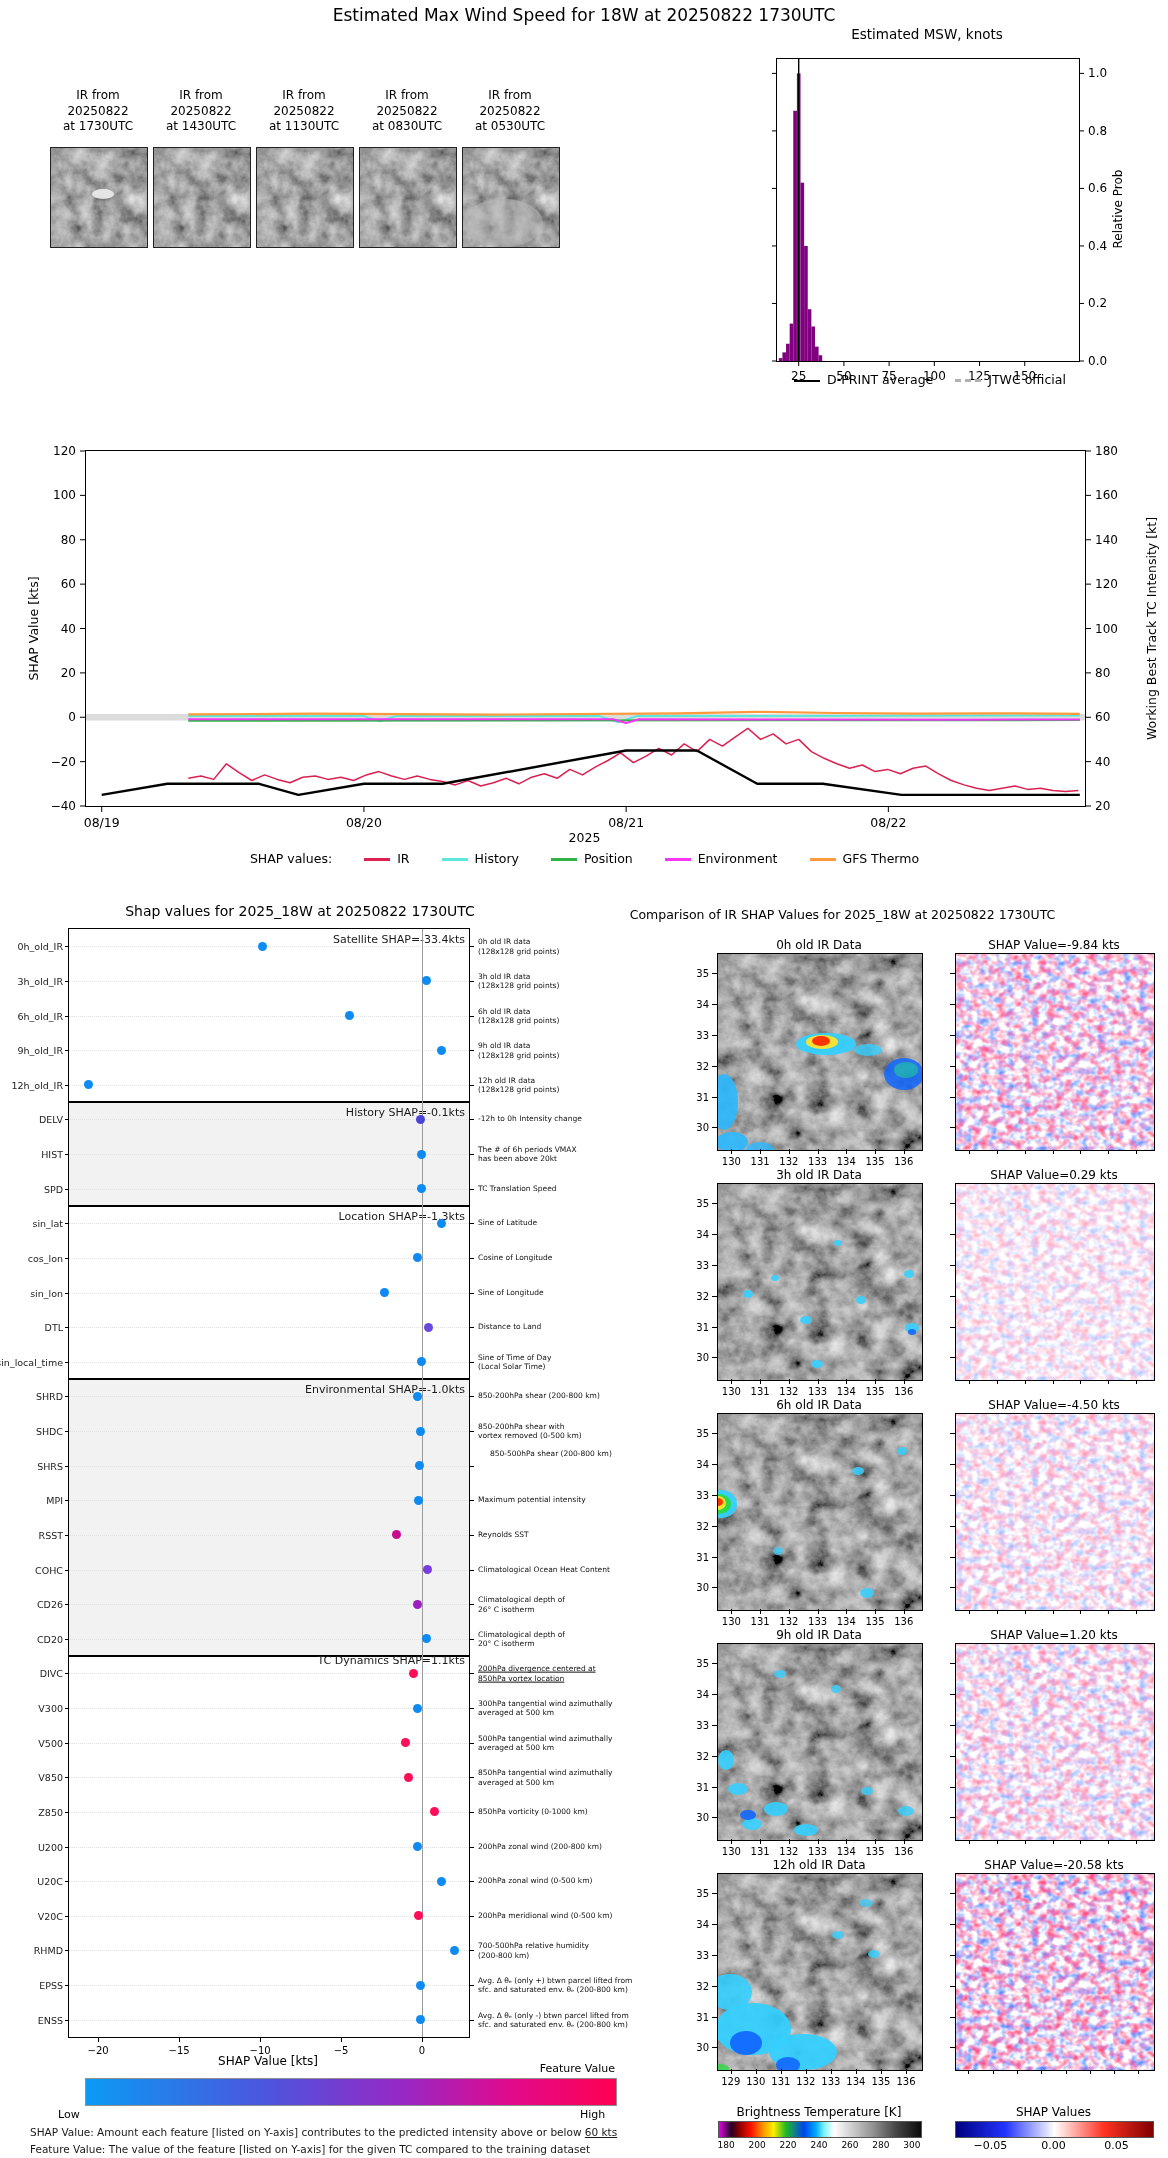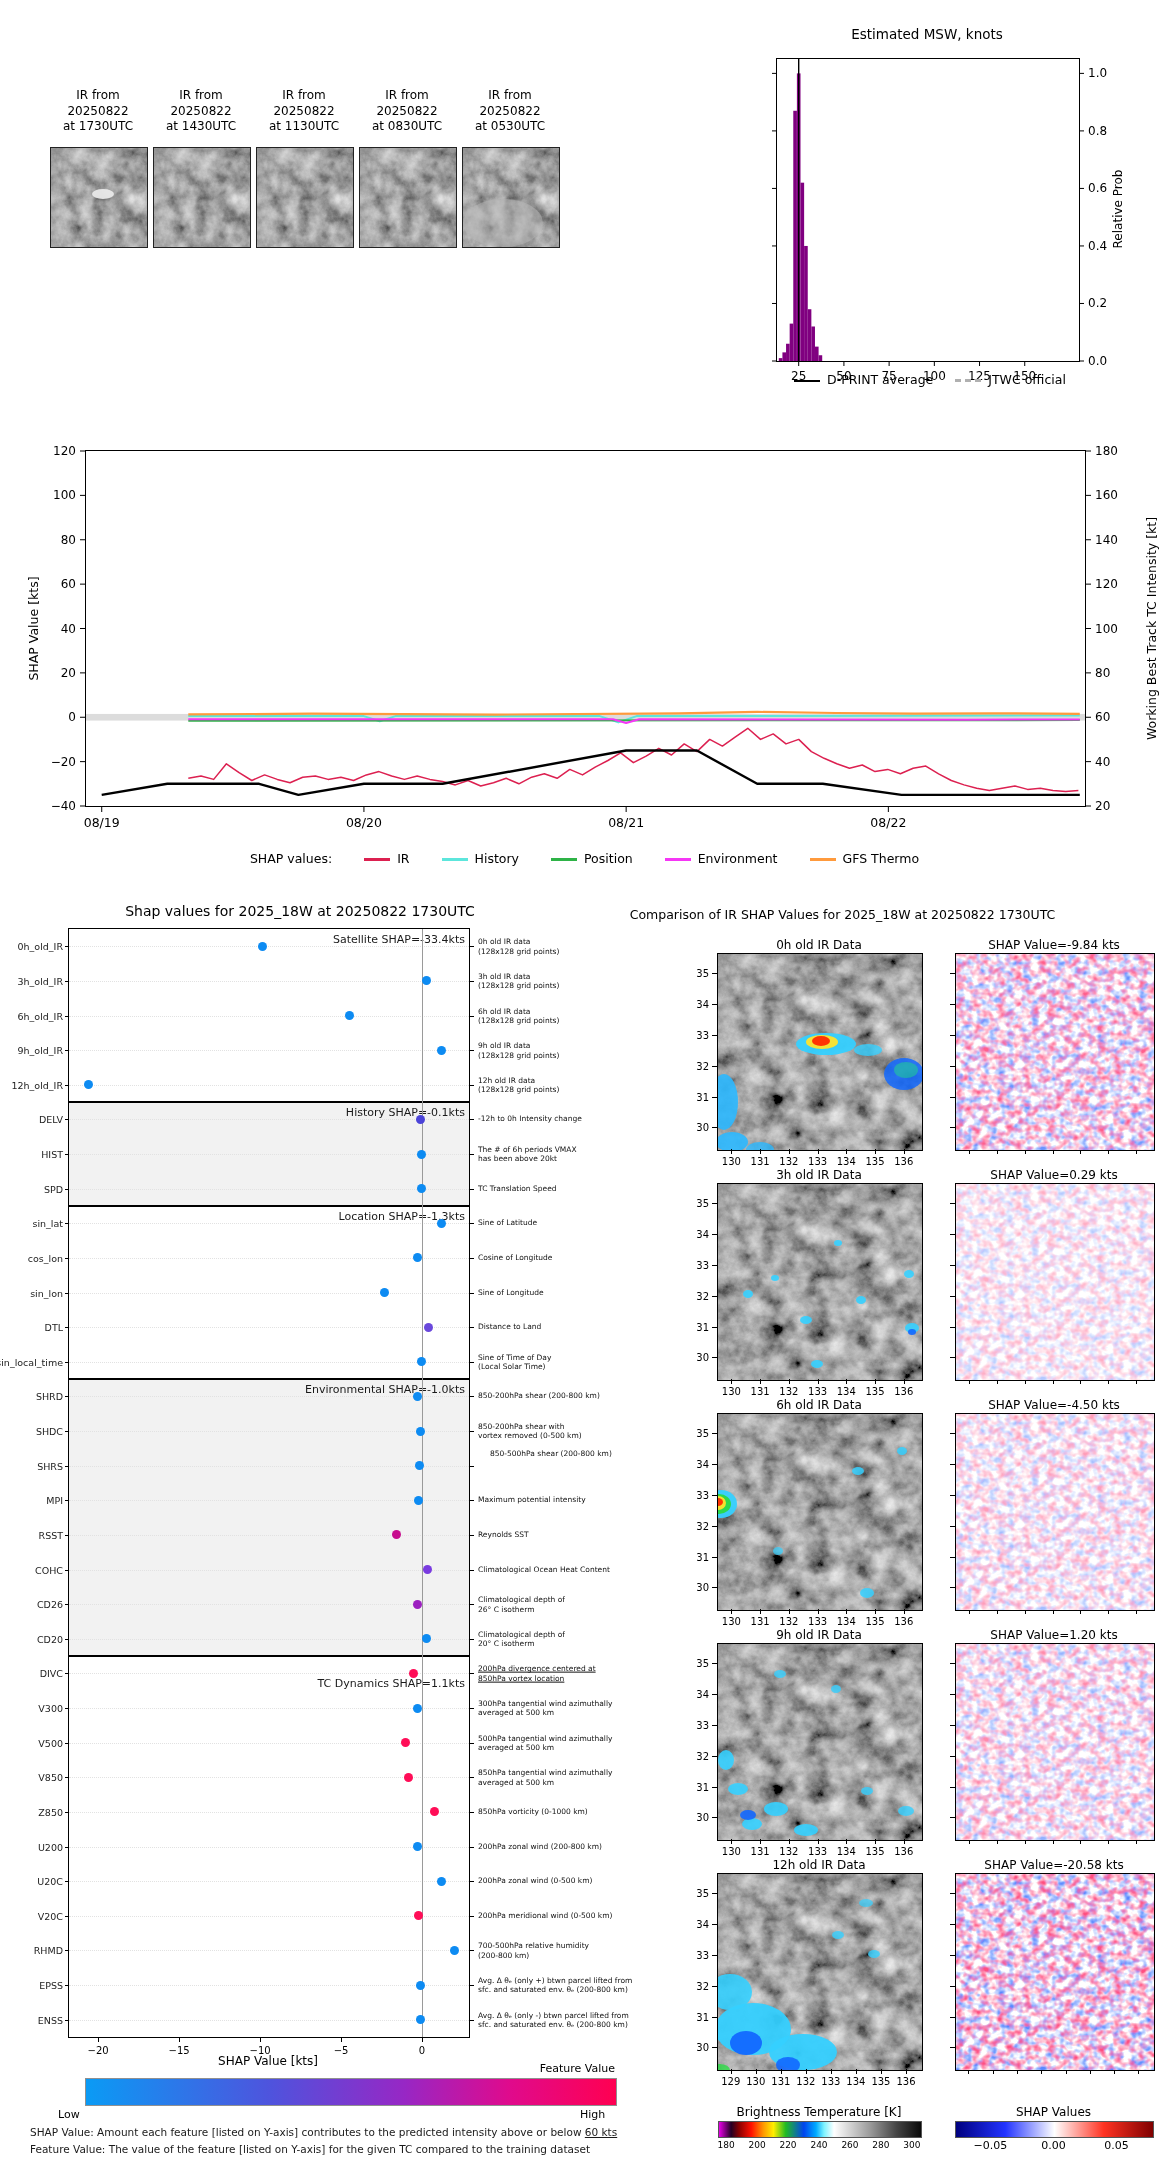--- a/index.html
+++ b/index.html
@@ -71,20 +71,21 @@
         <feTurbulence type="fractalNoise" baseFrequency="0.12 0.14" numOctaves="2" seed="41" result="n2"></feTurbulence>
         <feColorMatrix in="n2" type="matrix" values="0 0 0 0 0.1  0 0 0 0 0.25  0 0 0 0 1  0 2.5 0 0 -1.05" result="blue"></feColorMatrix>
         <feMerge>
             <feMergeNode in="blue"></feMergeNode>
             <feMergeNode in="red"></feMergeNode>
           </feMerge>
       </filter>
     </defs>
   </svg>
 
+  <div id="page-title" class="abs center">Estimated Max Wind Speed for 18W at 20250822 1730UTC</div>
 
   <div id="hist-title" class="abs center">Estimated MSW, knots</div>
   <div id="hist-box" class="panel">
     <svg id="hist-svg" width="302" height="302" style="overflow:visible">
         <rect x="1.8083832335329342" y="299.12380952380954" width="3.616766467065868" height="2.876190476190459" fill="#800080"></rect>
         <rect x="5.425149700598802" y="293.37142857142857" width="3.616766467065868" height="8.628571428571433" fill="#800080"></rect>
         <rect x="9.04191616766467" y="284.74285714285713" width="3.616766467065869" height="17.257142857142867" fill="#800080"></rect>
         <rect x="12.658682634730539" y="264.6095238095238" width="3.616766467065869" height="37.39047619047619" fill="#800080"></rect>
         <rect x="16.275449101796408" y="51.7714285714286" width="3.616766467065869" height="250.2285714285714" fill="#800080"></rect>
         <rect x="19.892215568862277" y="14.380952380952408" width="3.616766467065869" height="287.6190476190476" fill="#800080"></rect>
@@ -183,20 +184,21 @@
         <line x1="277.93700787401576" x2="277.93700787401576" y1="355" y2="361" stroke="#000"></line>
         <text x="277.93700787401576" y="376" text-anchor="middle" font-size="12.5">08/20</text>
         <line x1="540.1417322834645" x2="540.1417322834645" y1="355" y2="361" stroke="#000"></line>
         <text x="540.1417322834645" y="376" text-anchor="middle" font-size="12.5">08/21</text>
         <line x1="802.3464566929134" x2="802.3464566929134" y1="355" y2="361" stroke="#000"></line>
         <text x="802.3464566929134" y="376" text-anchor="middle" font-size="12.5">08/22</text>
       </svg>
   </div>
   <div id="ts-ylabel-left" class="vlabel">SHAP Value [kts]</div>
   <div id="ts-ylabel-right" class="vlabel">Working Best Track TC Intensity [kt]</div>
+  <div id="ts-year" class="abs center">2025</div>
   <div id="ts-legend1" class="ts-legend">
     <span id="ts-legend-prefix">SHAP values:</span>
   <div class="legend-item"><span class="sw" style="border-top: 3px solid rgb(220, 32, 80);"></span><span>IR</span></div>
       <div class="legend-item"><span class="sw" style="border-top: 3px solid rgb(92, 230, 220);"></span><span>History</span></div>
       <div class="legend-item"><span class="sw" style="border-top: 3px solid rgb(46, 179, 71);"></span><span>Position</span></div>
       <div class="legend-item"><span class="sw" style="border-top: 3px solid rgb(245, 54, 245);"></span><span>Environment</span></div>
       <div class="legend-item"><span class="sw" style="border-top: 3px solid rgb(255, 154, 60);"></span><span>GFS Thermo</span></div>
     </div>
 
   <div id="dot-title" class="abs center">Shap values for 2025_18W at 20250822 1730UTC</div>
@@ -322,21 +324,21 @@
       <div class="desc" style="left: 409px; top: 675.188px; transform: translateY(-50%);">Climatological depth of
 26° C isotherm</div>
       <div class="rowgrid" style="left: 0px; top: 709.812px; width: 100%;"></div>
       <div class="feat" style="left: -82px; top: 709.812px; width: 76px; text-align: right; transform: translateY(-50%);">CD20</div>
       <div class="tickmark" style="left: -4px; top: 709.812px; width: 4px; height: 1px;"></div>
       <div class="tickmark" style="left: 400px; top: 709.812px; width: 5px; height: 1px;"></div>
       <div class="desc" style="left: 409px; top: 709.812px; transform: translateY(-50%);">Climatological depth of
 20° C isotherm</div>
       <div style="position: absolute; left: 0px; top: 727.125px; width: 100%; height: 380.875px; background: rgb(255, 255, 255);"></div>
       <div style="position: absolute; left: 0px; top: 726.125px; width: 100%; height: 2px; background: rgb(0, 0, 0);"></div>
-      <div class="sec-label" style="right: 4px; top: 748px;">TC Dynamics SHAP=1.1kts</div>
+      <div class="sec-label" style="right: 4px; top: 725px;">TC Dynamics SHAP=1.1kts</div>
       <div class="rowgrid" style="left: 0px; top: 744.438px; width: 100%;"></div>
       <div class="feat" style="left: -82px; top: 744.438px; width: 76px; text-align: right; transform: translateY(-50%);">DIVC</div>
       <div class="tickmark" style="left: -4px; top: 744.438px; width: 4px; height: 1px;"></div>
       <div class="tickmark" style="left: 400px; top: 744.438px; width: 5px; height: 1px;"></div>
       <div class="desc" style="left: 409px; top: 744.438px; transform: translateY(-50%); text-decoration: underline;">200hPa divergence centered at
 850hPa vortex location</div>
       <div class="rowgrid" style="left: 0px; top: 779.062px; width: 100%;"></div>
       <div class="feat" style="left: -82px; top: 779.062px; width: 76px; text-align: right; transform: translateY(-50%);">V300</div>
       <div class="tickmark" style="left: -4px; top: 779.062px; width: 4px; height: 1px;"></div>
       <div class="tickmark" style="left: 400px; top: 779.062px; width: 5px; height: 1px;"></div>

